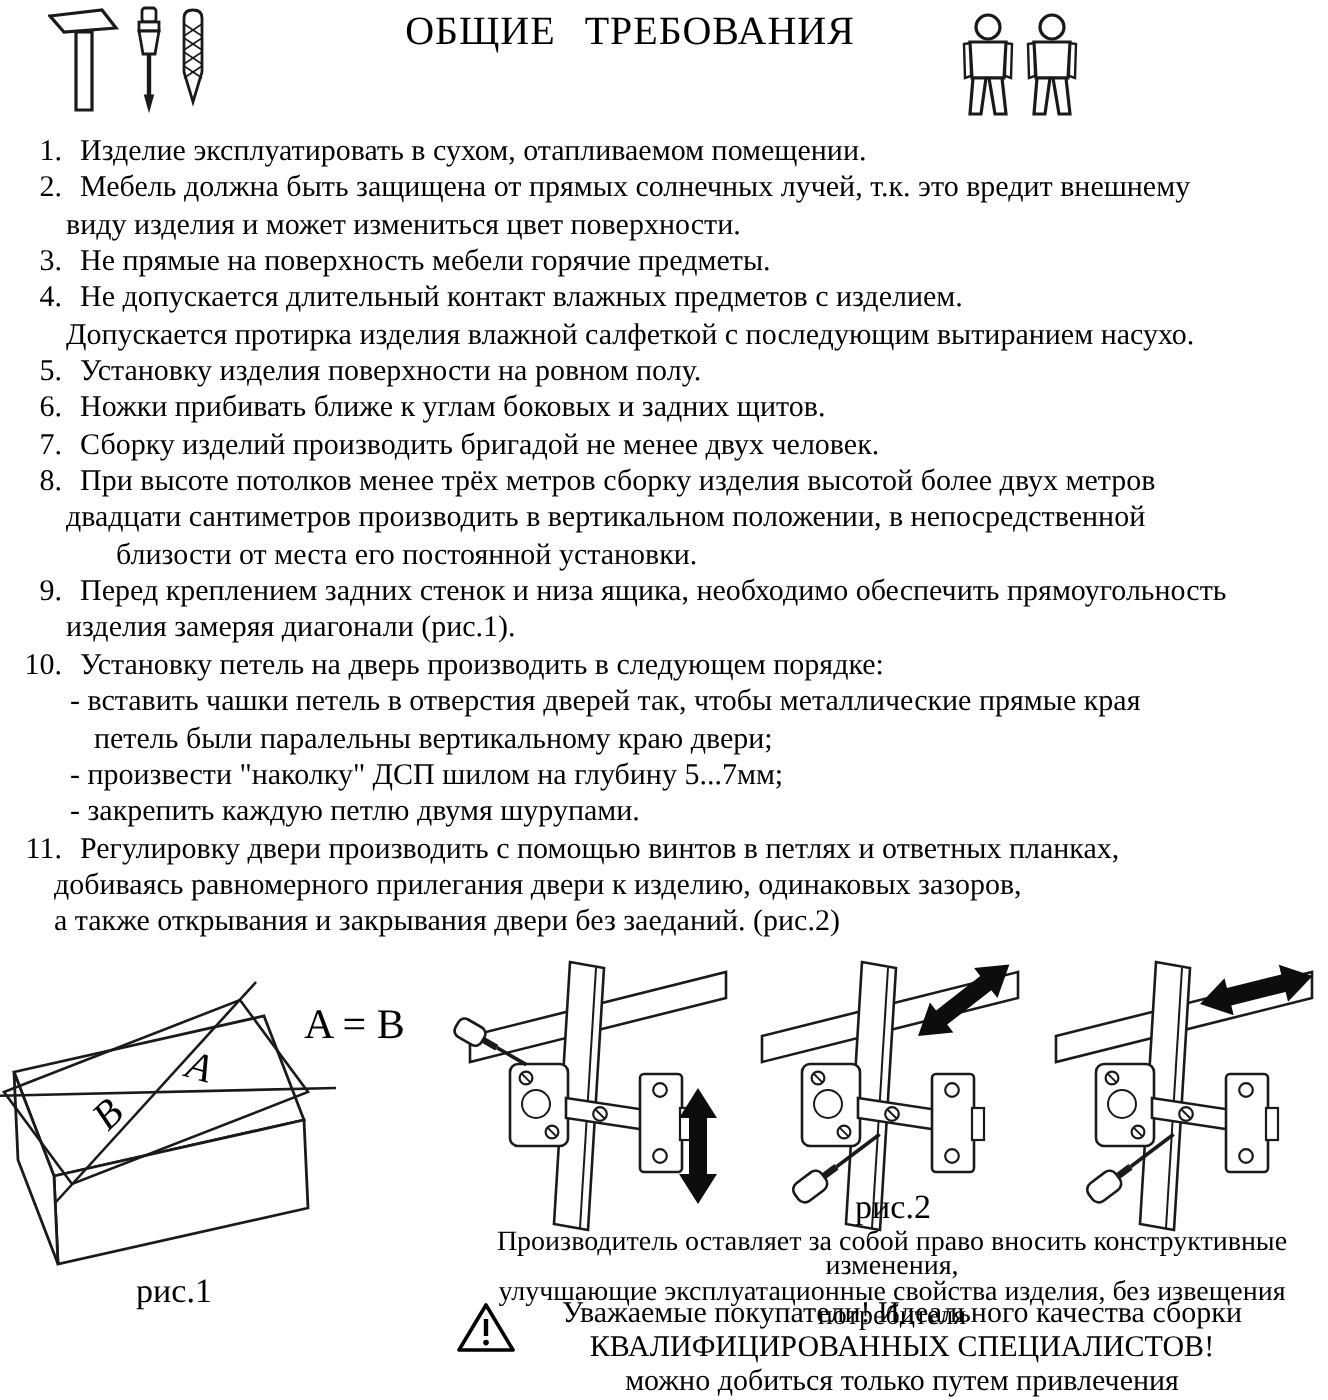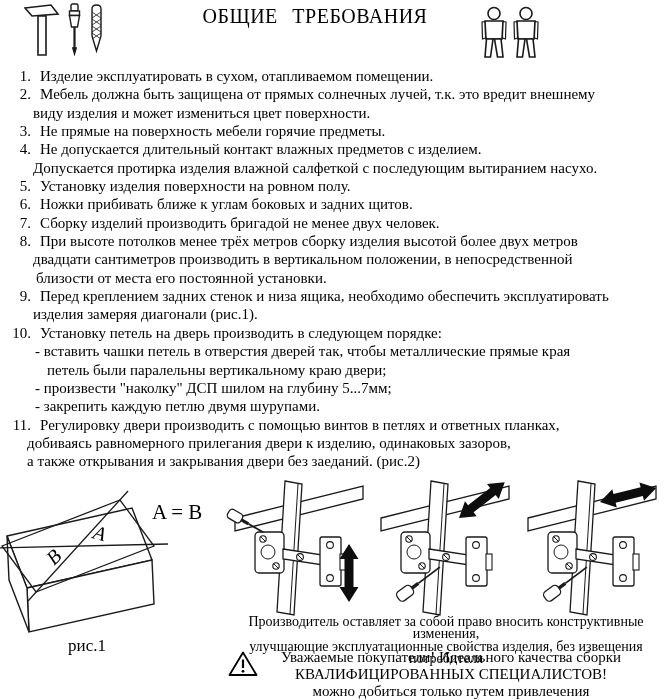--- a/index.html
+++ b/index.html
@@ -8,21 +8,21 @@
   
   .title{position:absolute;left:128px;top:5px;width:374px;text-align:center;
          font-size:20px;letter-spacing:.5px;word-spacing:9px;white-space:nowrap;}
   .tools-svg{position:absolute;left:24px;top:3px;}
   .people-svg{position:absolute;left:481px;top:6px;}
   
   .list{position:absolute;left:0;top:67px;width:664px;font-size:15px;line-height:18.35px;}
   .ln{position:relative;padding-left:40px;white-space:nowrap;}
   .num{position:absolute;left:0;top:0;width:31px;text-align:right;}
   .c27{padding-left:27px;} .c33{padding-left:33px;} .c35{padding-left:35px;}
-  .c38{padding-left:36px;} .c47{padding-left:47px;}
+  .c38{padding-left:58px;} .c47{padding-left:47px;}
   
   .fig1{position:absolute;left:2px;top:486px;width:235px;height:178px;}
   .fig1 svg{position:absolute;left:0;top:0;overflow:visible;}
   .fig1-cap{position:absolute;left:30px;top:150px;width:110px;text-align:center;font-size:17px;}
   .hinge-a{position:absolute;left:233px;top:478px;overflow:visible;}
   .hinge-b{position:absolute;left:379px;top:478px;overflow:visible;}
   .hinge-c{position:absolute;left:526px;top:478px;overflow:visible;}
   .fig2-cap{position:absolute;left:379px;top:594px;width:135px;text-align:center;font-size:17px;}
   
   .note{position:absolute;left:233px;top:616px;width:426px;text-align:center;
@@ -153,21 +153,21 @@
     </div>
     <div>
       <div class="ln"><span class="num">7.</span><span>Сборку изделий производить бригадой не менее двух человек.</span></div>
     </div>
     <div>
       <div class="ln"><span class="num">8.</span><span>При высоте потолков менее трёх метров сборку изделия высотой более двух метров</span></div>
       <div class="ln c33"><span>двадцати сантиметров производить в вертикальном положении, в непосредственной</span></div>
       <div class="ln c38"><span>близости от места его постоянной установки.</span></div>
     </div>
     <div>
-      <div class="ln"><span class="num">9.</span><span>Перед креплением задних стенок и низа ящика, необходимо обеспечить эксплуатировать</span></div>
+      <div class="ln"><span class="num">9.</span><span>Перед креплением задних стенок и низа ящика, необходимо обеспечить прямоугольность</span></div>
       <div class="ln c33"><span>изделия замеряя диагонали (рис.1).</span></div>
     </div>
     <div>
       <div class="ln"><span class="num">10.</span><span>Установку петель на дверь производить в следующем порядке:</span></div>
       <div class="ln c35"><span>- вставить чашки петель в отверстия дверей так, чтобы металлические прямые края</span></div>
       <div class="ln c47"><span>петель были паралельны вертикальному краю двери;</span></div>
       <div class="ln c35"><span>- произвести "наколку" ДСП шилом на глубину 5...7мм;</span></div>
       <div class="ln c35"><span>- закрепить каждую петлю двумя шурупами.</span></div>
     </div>
     <div>
@@ -214,20 +214,21 @@
   </svg>
   <svg class="hinge-c" width="135" height="140" viewBox="0 0 135 140">
     <use href="#hinge-g"></use>
     <g>
         <use href="#sd-bot"></use>
       </g>
     <g>
       <use href="#darrow" transform="translate(74,24) rotate(-14)"></use>
     </g>
   </svg>
+  <div class="fig2-cap">рис.2</div>
 
   <div class="note">
     <div>Производитель оставляет за собой право вносить конструктивные изменения,</div>
     <div>улучшающие эксплуатационные свойства изделия, без извещения потребителя</div>
   </div>
 
   <svg class="warn-tri" width="30" height="27" viewBox="0 0 30 27">
     <polygon points="15,2.5 28.5,25 1.5,25" fill="#fff" stroke="#000" stroke-width="1.8" stroke-linejoin="round"></polygon>
     <line x1="15" y1="9.5" x2="15" y2="18" stroke="#000" stroke-width="2.2"></line>
     <circle cx="15" cy="21.3" r="1.4" fill="#000"></circle>

